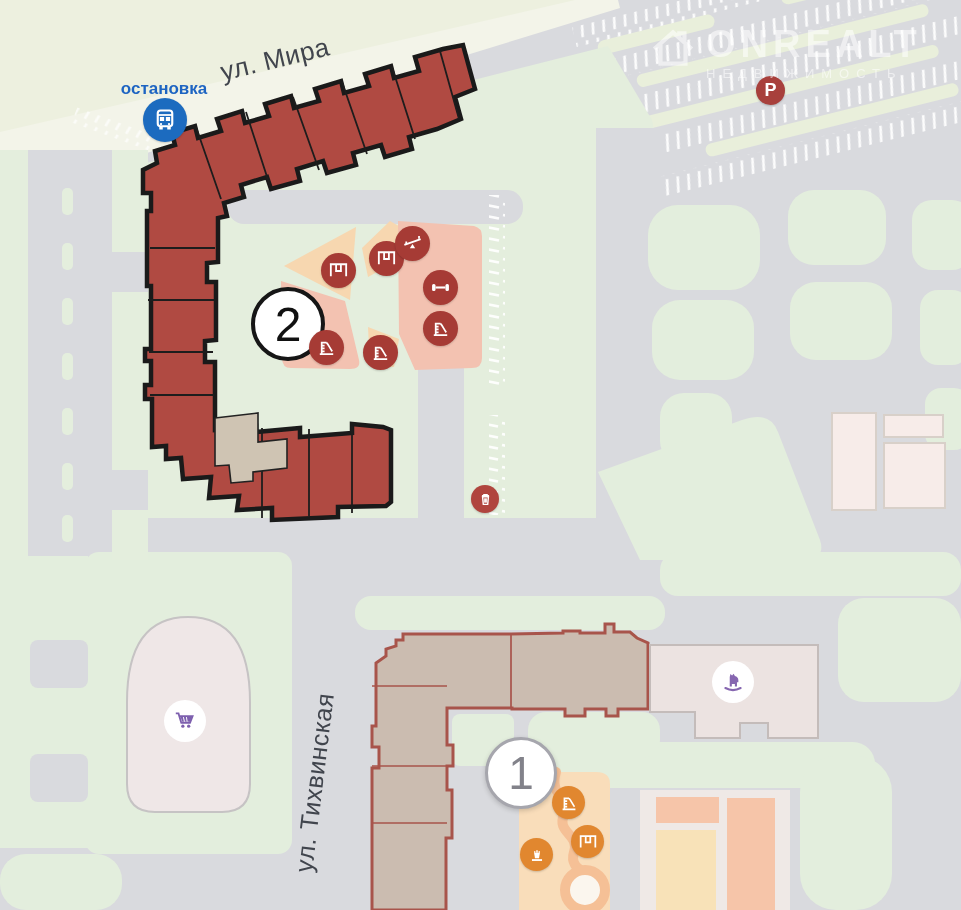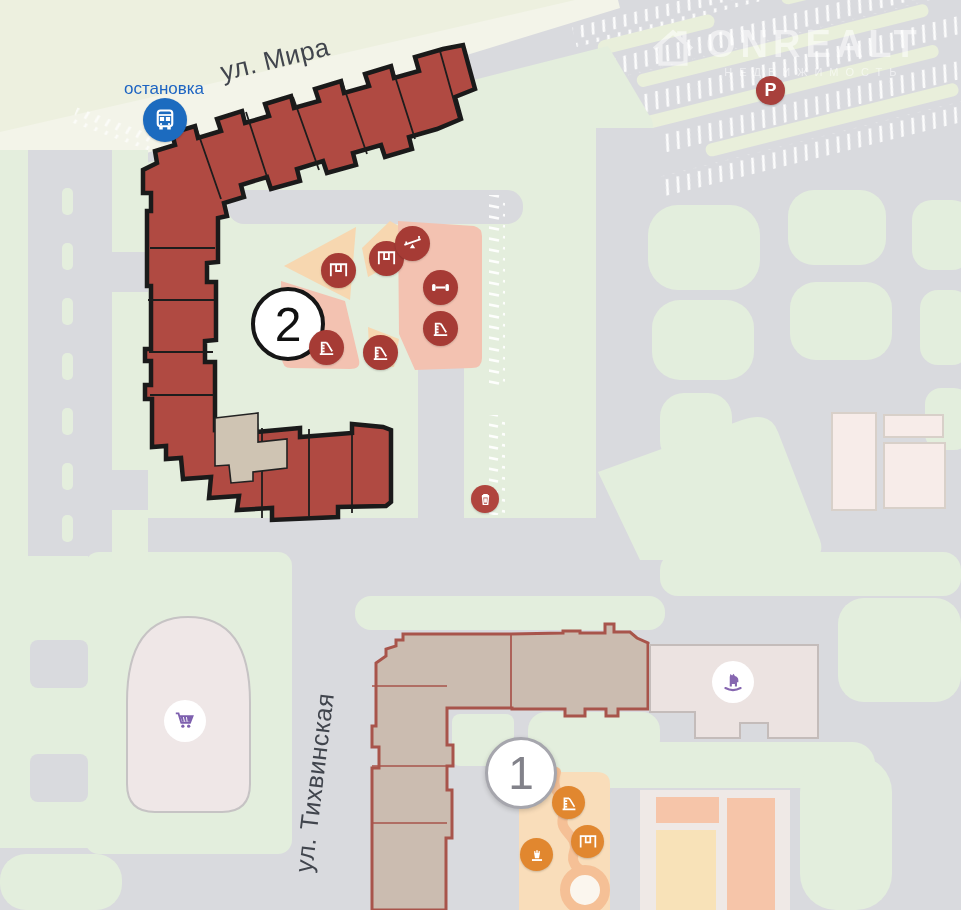--- a/index.html
+++ b/index.html
@@ -1,30 +1,30 @@
 <!DOCTYPE html>
 <html><head>
 <meta charset="utf-8">
 <style>
   html,body{margin:0;padding:0;background:#cfd0d6;font-family:"Liberation Sans",sans-serif;}
   .map{position:relative;width:961px;height:910px;overflow:hidden;background:#d9dade;}
   .map svg.base{position:absolute;left:0;top:0;}
   .street-label{position:absolute;color:#41454d;font-size:26px;letter-spacing:.5px;white-space:nowrap;text-align:center;}
   .mira{left:190px;top:44px;width:170px;transform:rotate(-13.5deg);}
   .tikh{left:212px;top:768px;width:205px;transform:rotate(-83deg);font-size:25px;}
-  .bus-label{position:absolute;left:84px;top:79px;width:160px;text-align:center;color:#1d64c2;font-weight:normal;font-size:17px;}
+  .bus-label{position:absolute;left:84px;top:79px;width:160px;text-align:center;color:#1d64c2;font-weight:bold;font-size:17px;}
   .chip{position:absolute;border-radius:50%;display:flex;align-items:center;justify-content:center;box-shadow:0 1px 2px rgba(0,0,0,.18);}
   .num{position:absolute;width:66px;height:66px;border-radius:50%;background:#fff;display:flex;align-items:center;justify-content:center;}
   .num2{left:251px;top:287px;border:4px solid #161616;color:#111;font-size:48px;font-weight:500;}
   .num1{left:485px;top:737px;border:3px solid #a6a6ad;color:#82828a;font-size:46px;box-shadow:0 2px 5px rgba(0,0,0,.18);}
   .pmark{position:absolute;left:756px;top:76px;width:29px;height:29px;border-radius:50%;background:#a8403c;color:#fff;font-weight:bold;font-size:18px;display:flex;align-items:center;justify-content:center;box-shadow:0 1px 2px rgba(0,0,0,.2);}
   .wm{position:absolute;left:648px;top:24px;display:flex;align-items:flex-start;color:rgba(255,255,255,.55);pointer-events:none;}
   .wm .txt{margin-left:8px;}
   .wm .brand{font-size:38px;font-weight:bold;letter-spacing:5px;line-height:40px;}
-  .wm .sub{font-size:11px;letter-spacing:7px;margin-top:2px;text-align:center;}
+  .wm .sub{font-size:13px;letter-spacing:7px;margin-top:2px;}
 </style>
 </head>
 <body>
 
 <div class="map">
 
   <svg class="base" width="961" height="910" viewBox="0 0 961 910">
     <defs>
       <pattern id="ticks" width="11" height="22" patternUnits="userSpaceOnUse">
         <line x1="7.5" y1="2" x2="4" y2="20" stroke="#ffffff" stroke-width="2.6" opacity="0.92"></line>

